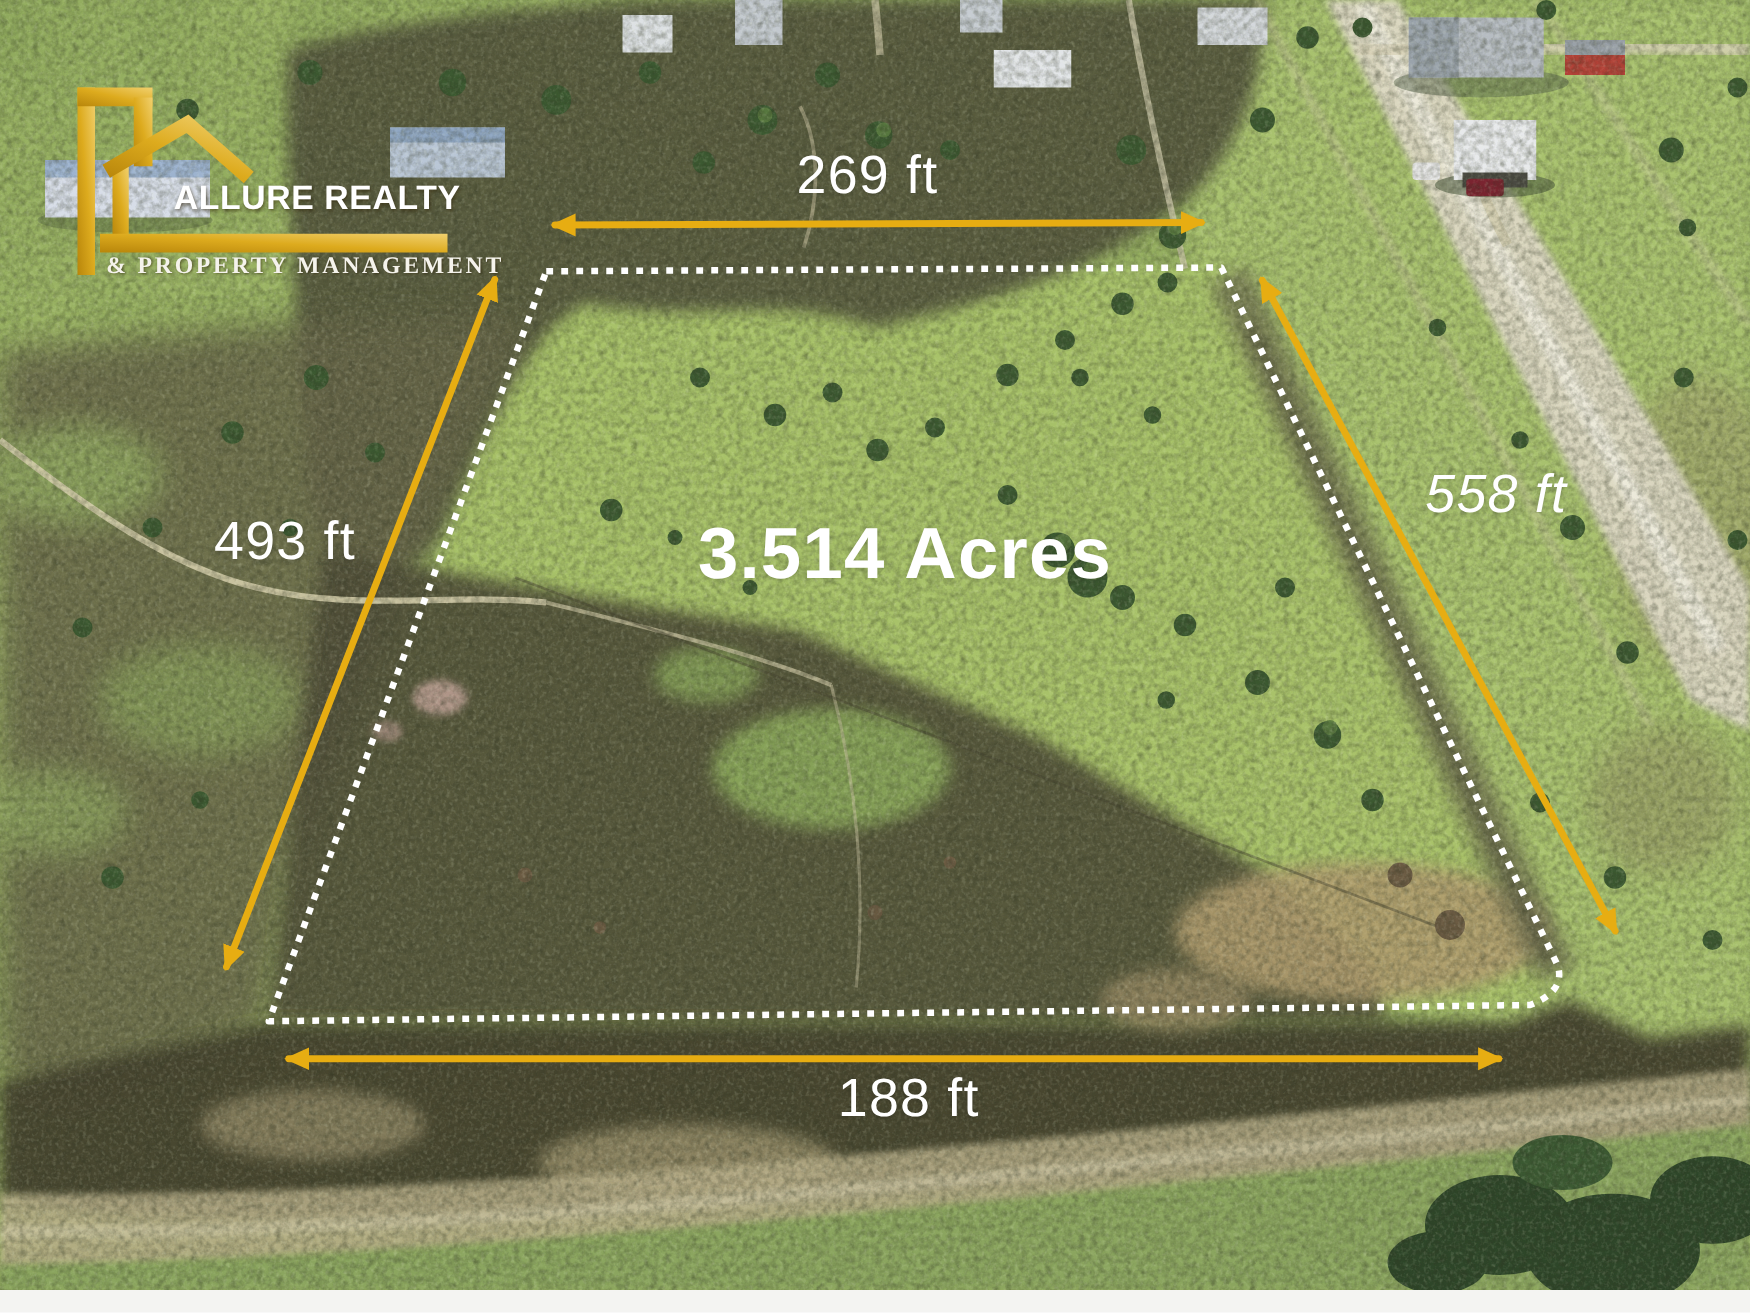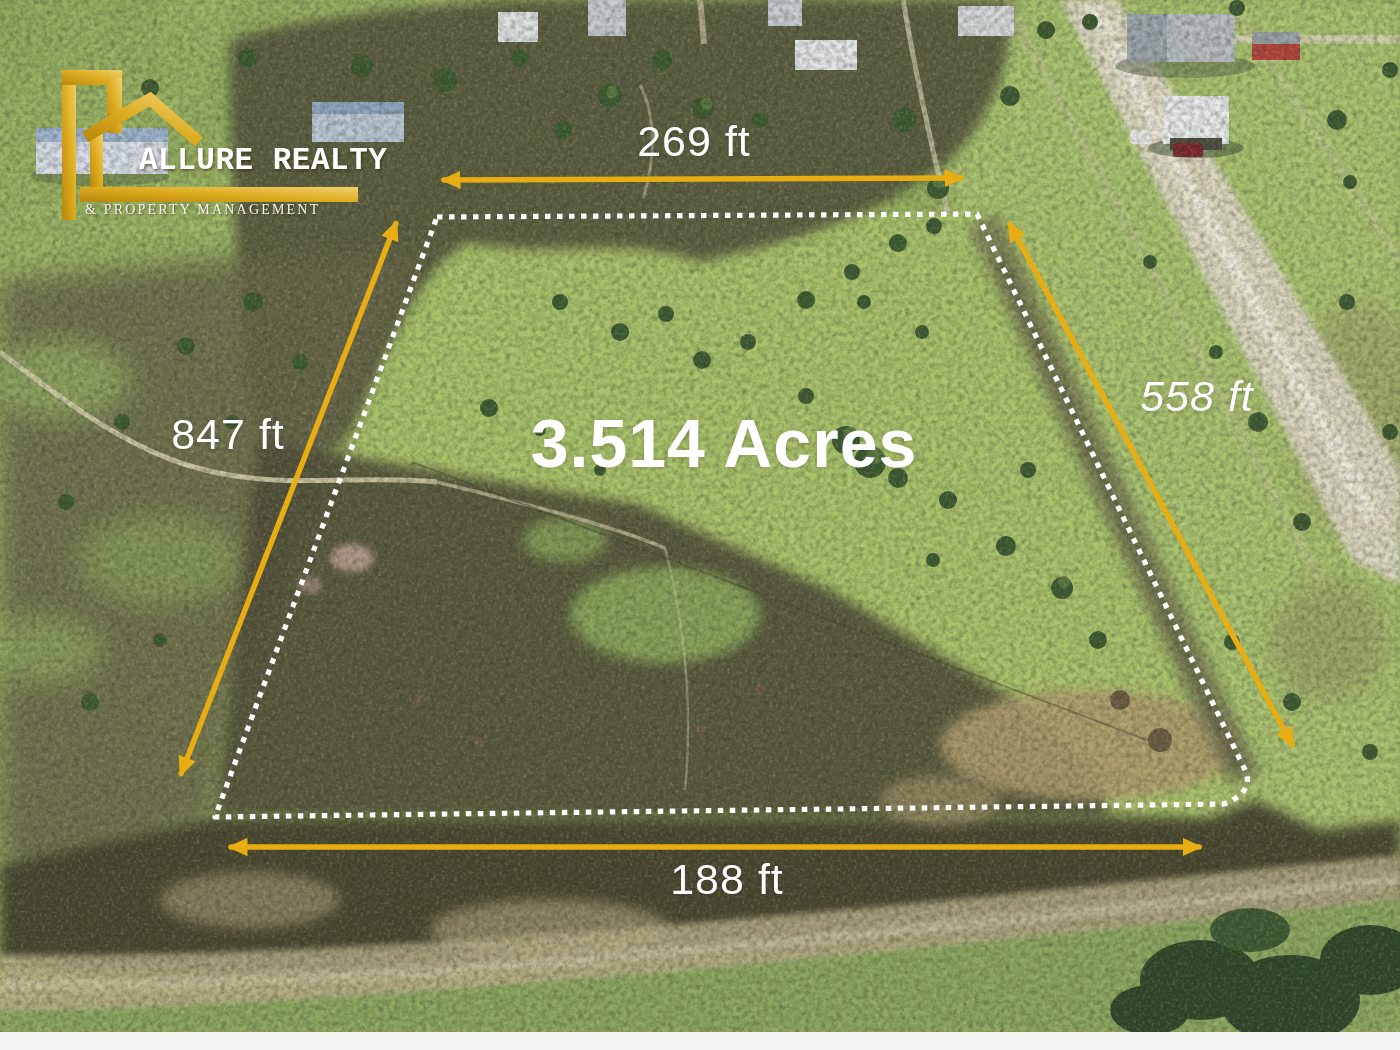--- a/index.html
+++ b/index.html
@@ -13,36 +13,37 @@
     position:absolute;transform:translate(-50%,-50%);
     color:#ffffff;font-size:43px;letter-spacing:1px;white-space:nowrap;
     text-shadow:0 1px 4px rgba(0,0,0,.18);
   }
   .dim-top{left:694px;top:141px;}
   .dim-left{left:228px;top:434px;}
   .dim-right{left:1197px;top:396px;font-style:italic;}
   .dim-bottom{left:727px;top:879px;}
   .area-label{
     position:absolute;left:724px;top:443px;transform:translate(-50%,-50%);
-    color:#ffffff;font-size:68px;font-weight:700;letter-spacing:1px;white-space:nowrap;
+    color:#ffffff;font-size:58px;font-weight:700;letter-spacing:1px;white-space:nowrap;
     text-shadow:0 1px 5px rgba(0,0,0,.15);
   }
   .logo{position:absolute;left:55px;top:63px;width:330px;height:175px;}
   .logo svg{position:absolute;left:0;top:0;}
   .logo-name{
     position:absolute;left:84px;top:80px;
-    font-family:Liberation Mono, monospace;font-weight:700;font-size:31px;
+    font-family:Liberation Sans, sans-serif;font-weight:700;font-size:27px;
     color:#ffffff;letter-spacing:.5px;white-space:nowrap;
     text-shadow:1px 2px 3px rgba(45,32,5,.55);
   }
   .logo-tagline{
     position:absolute;left:30px;top:139px;
-    font-family:"Liberation Serif",serif;font-size:14px;
+    font-family:"Liberation Serif",serif;font-size:19px;
     color:#f5f3ec;letter-spacing:2.2px;white-space:nowrap;
     text-shadow:1px 1px 2px rgba(45,32,5,.5);
+    font-weight:bold;
   }
   .bottom-strip{position:absolute;left:0;top:1032px;width:1400px;height:18px;background:#f4f4f2;}
 </style>
 </head>
 <body>
 
 <div class="stage">
 
   <svg class="photo" width="1400" height="1032" viewBox="0 0 1400 1032">
     <defs>
@@ -257,21 +258,21 @@
     <path d="M 437,217 L 977,214 L 1246,772 Q 1253,793 1224,804 L 215,817 Z" fill="none" stroke="#ffffff" stroke-width="5.2" stroke-dasharray="5.5 6.5" stroke-linejoin="round"></path>
     <g stroke="#E7AD12" stroke-width="5.5" stroke-linecap="round">
       <line x1="444" y1="180" x2="961" y2="178" marker-start="url(#ah)" marker-end="url(#ah)"></line>
       <line x1="395.8" y1="223.6" x2="181.2" y2="773.4" marker-start="url(#ah)" marker-end="url(#ah)"></line>
       <line x1="1009.9" y1="224.3" x2="1292.1" y2="744.7" marker-start="url(#ah)" marker-end="url(#ah)"></line>
       <line x1="231" y1="847" x2="1199" y2="847" marker-start="url(#ah)" marker-end="url(#ah)"></line>
     </g>
   </svg>
 
   <div class="dim-label dim-top">269 ft</div>
-  <div class="dim-label dim-left">847 ft</div>
+  <div class="dim-label dim-left">493 ft</div>
   <div class="dim-label dim-right">558 ft</div>
   <div class="dim-label dim-bottom">188 ft</div>
   <div class="area-label">3.514 Acres</div>
 
   <div class="logo">
     <svg width="330" height="175" viewBox="0 0 330 175">
       <g fill="url(#gGoldLogo)">
         <defs>
           <linearGradient id="gGoldLogo" x1="0" y1="1" x2="1" y2="0">
             <stop offset="0" stop-color="#b8860b"></stop>

